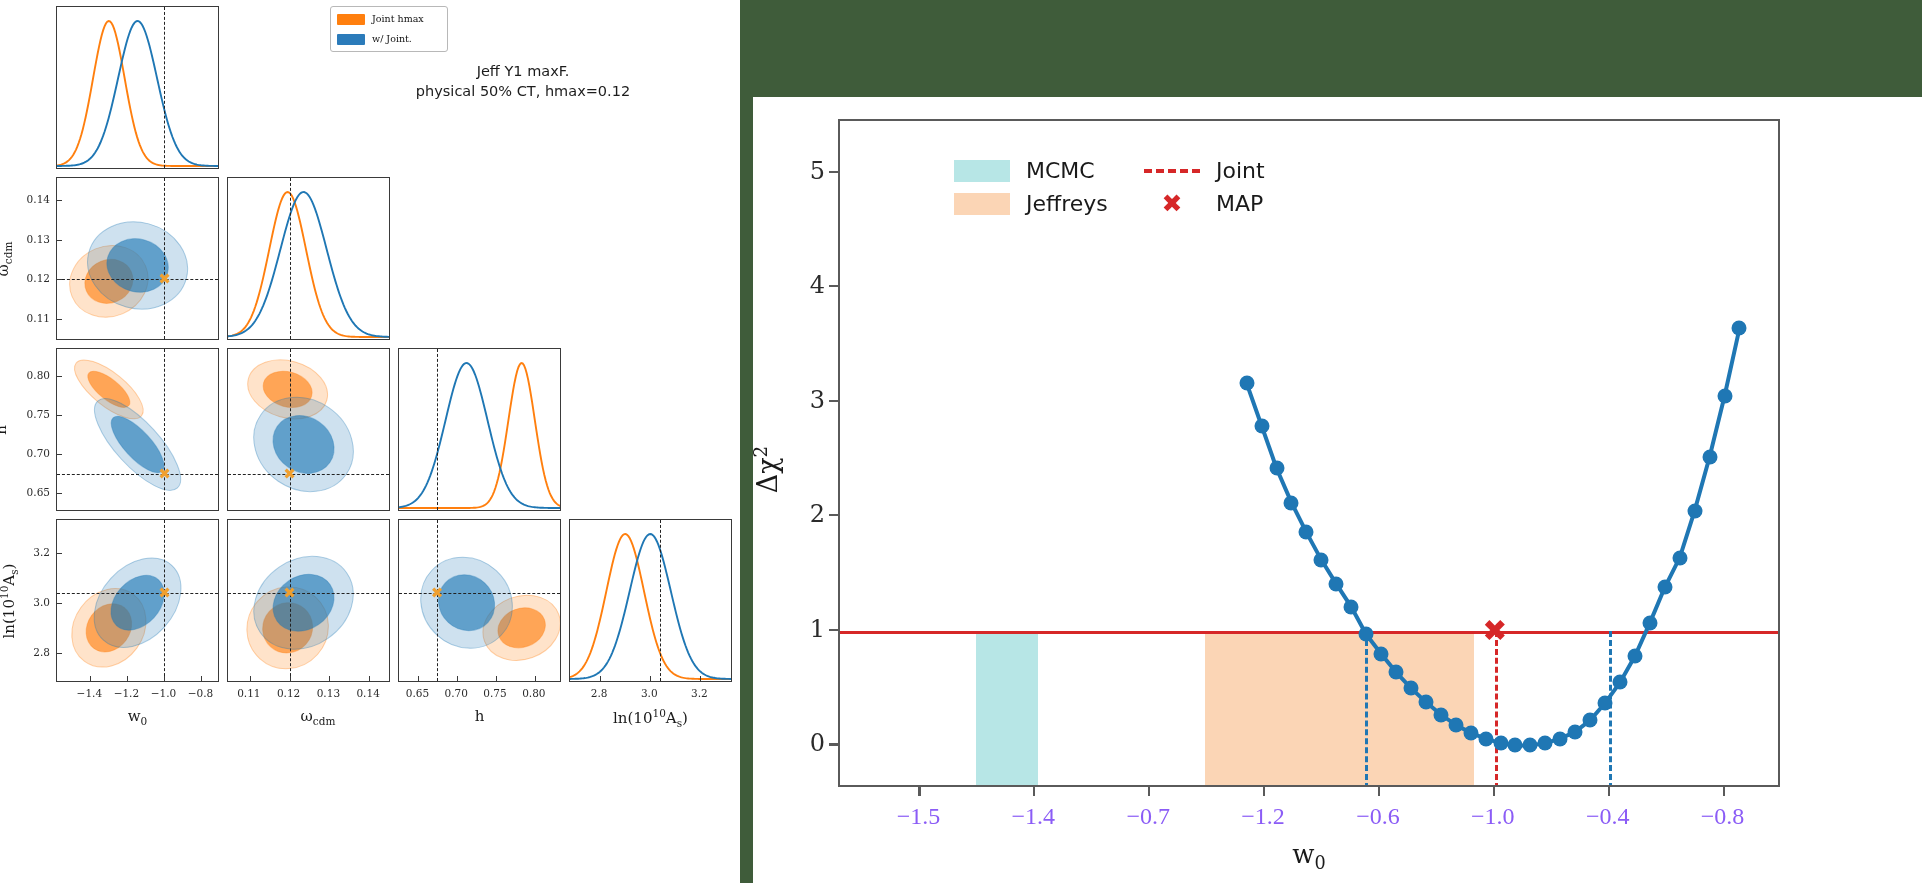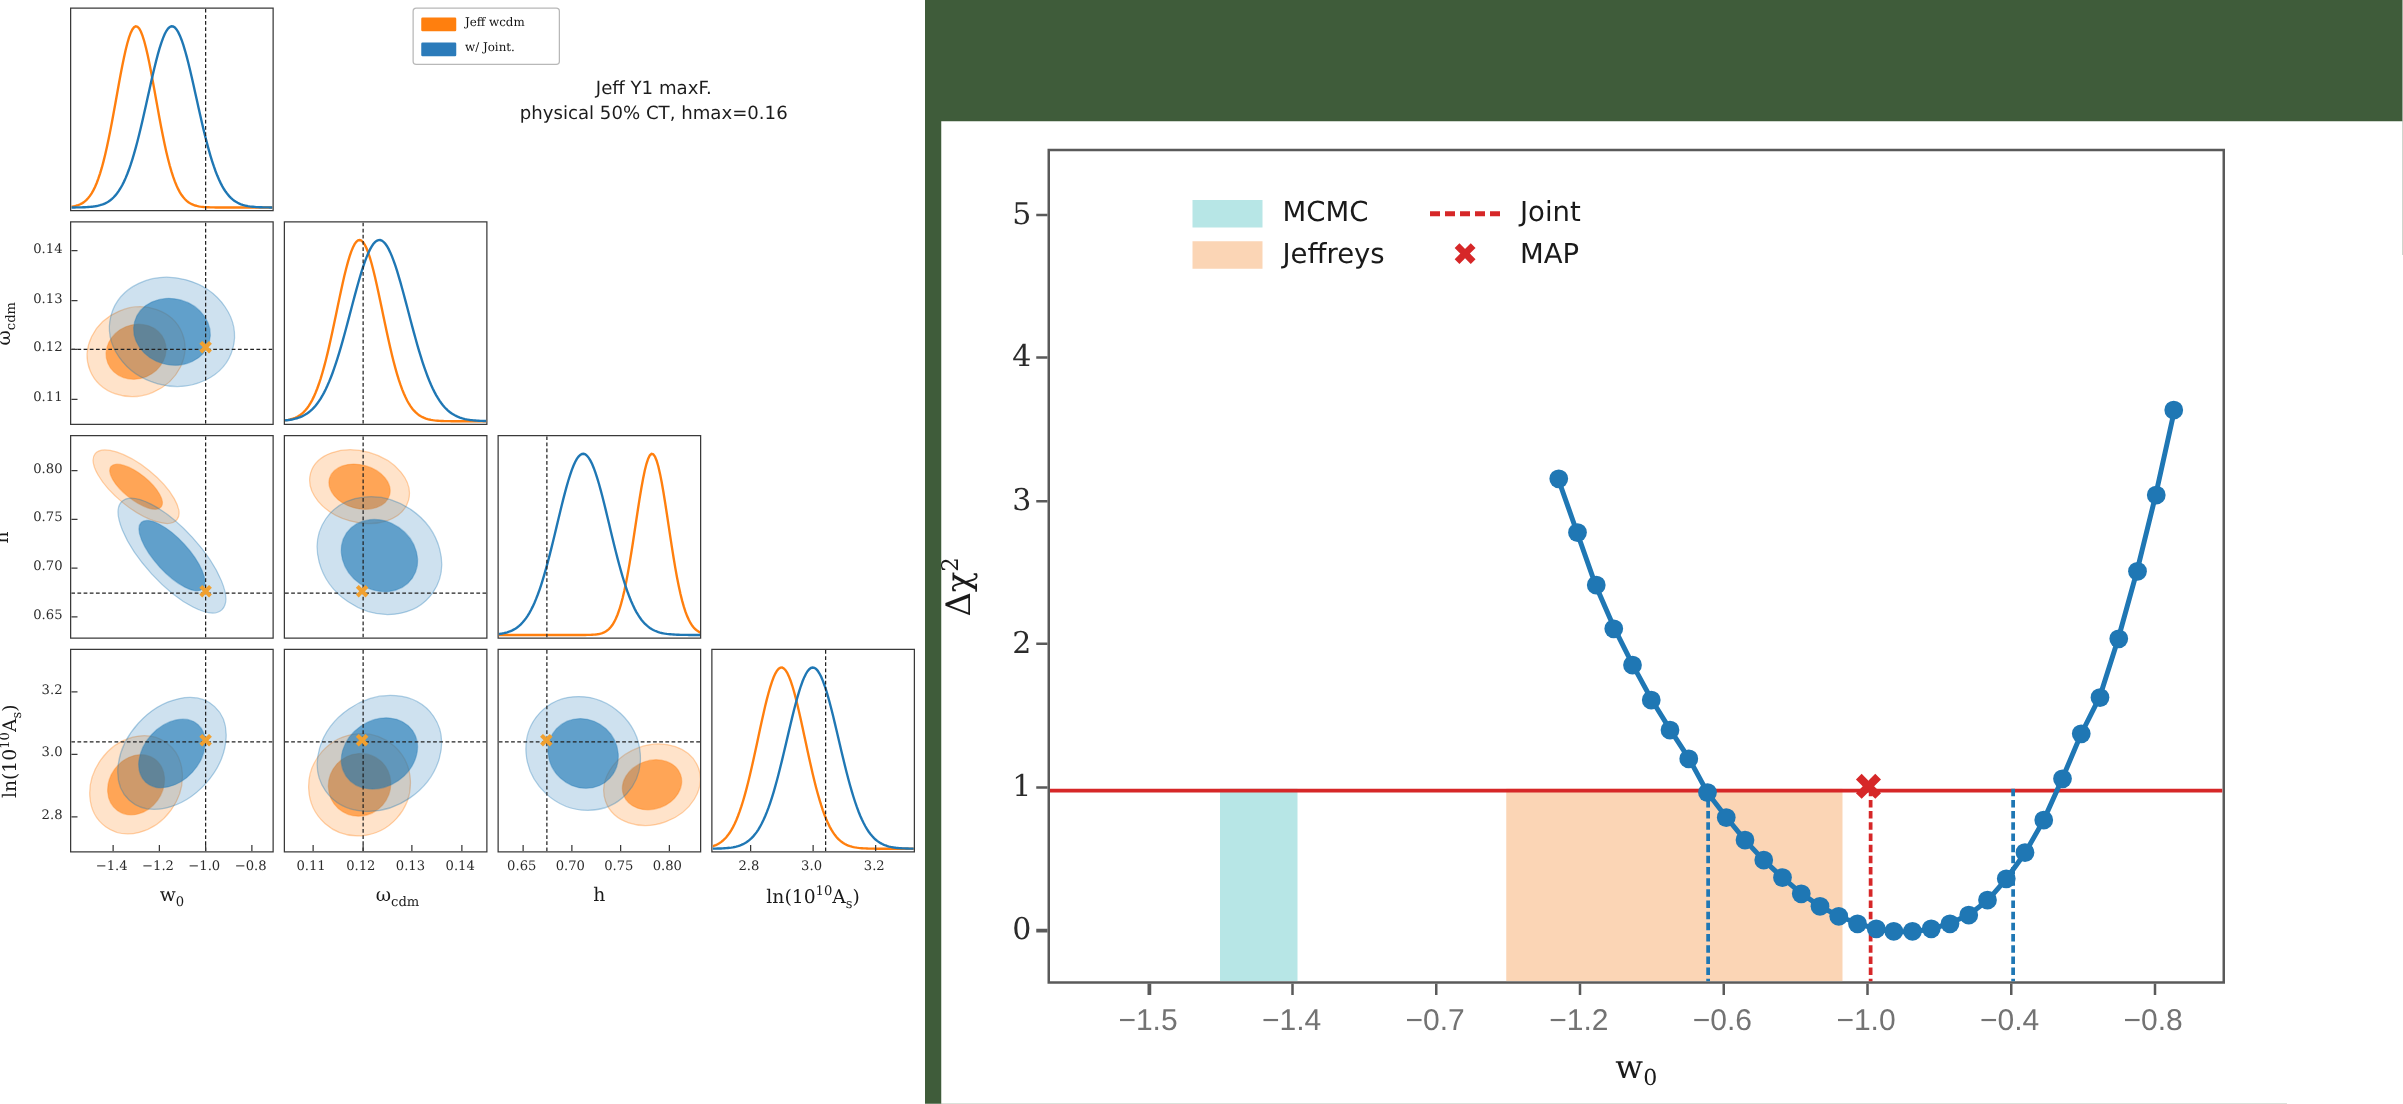--- a/index.html
+++ b/index.html
@@ -39,21 +39,21 @@
   #prof-axes{position:absolute;left:85px;top:22px;width:942px;height:668px;
              border:2.5px solid #5a5a5a;box-sizing:border-box;background:#fff;overflow:hidden;}
   .band{position:absolute;top:0;bottom:0;}
   .vdash{position:absolute;width:0;border-left:3px dashed #1f77b4;}
   .vdash-red{position:absolute;width:0;border-left:3px dashed #d62728;}
   .hline{position:absolute;left:0;right:0;height:0;border-top:3px solid #d62728;}
   .pt{position:absolute;width:15px;height:15px;border-radius:50%;background:#1f77b4;
       transform:translate(-50%,-50%);}
   .ptick{position:absolute;background:#5a5a5a;width:2.2px;height:9px;}
   .ptick-y{position:absolute;background:#5a5a5a;height:2.2px;width:9px;}
-  .plab-x{position:absolute;font-family:Liberation Sans, sans-serif;font-size:24px;color:#737373;
+  .plab-x{position:absolute;font-family:Liberation Serif, serif;font-size:24px;color:#8b5cf6;
           transform:translateX(-50%);white-space:nowrap;}
   .plab-y{position:absolute;font-family:"DejaVu Serif",serif;font-size:24px;color:#2b2b2b;
           transform:translateY(-50%);text-align:right;white-space:nowrap;}
   #prof-xlabel{position:absolute;left:85px;width:942px;top:742px;text-align:center;
                font-family:"DejaVu Serif",serif;font-size:26px;color:#1a1a1a;}
   #prof-ylabel{position:absolute;left:-10px;top:356px;font-family:"DejaVu Serif",serif;
                font-size:27px;color:#1a1a1a;transform:rotate(-90deg);transform-origin:50% 50%;
                white-space:nowrap;}
   #prof-legend{position:absolute;left:104px;top:26px;width:380px;height:80px;background:#fff;
                box-sizing:border-box;padding:7px 10px;display:flex;flex-direction:column;
@@ -74,31 +74,31 @@
 </head>
 <body>
 
 <div id="root">
 
   <div id="corner">
 
     <div id="corner-legend">
       <div class="clg-row">
         <span class="clg-sw" style="background:#ff7f0e"></span>
-        <span class="clg-tx">Jeff wcdm</span>
+        <span class="clg-tx">Joint hmax</span>
       </div>
       <div class="clg-row">
         <span class="clg-sw" style="background:#2b7bba"></span>
         <span class="clg-tx">w/ Joint.</span>
       </div>
     </div>
 
     <div id="corner-title">
       <div>Jeff Y1 maxF.</div>
-      <div>physical 50% CT, hmax=0.16</div>
+      <div>physical 50% CT, hmax=0.12</div>
     </div>
 
     <div id="corner-cells">
         <div class="cell" style="left: 56px; top: 6px; width: 163px; height: 163px;">
           <svg width="163" height="163" style="position: absolute; left: 0px; top: 0px;">
             <polyline points="0,158.3616520664606 1.358333333333348,158.15498005993734 2.716666666666655,157.88969095612623 4.075000000000003,157.55193446472214 5.433333333333351,157.12543727535927 6.791666666666658,156.5913197238719 8.150000000000006,155.9279678560602 9.508333333333354,155.1109835998844 10.866666666666662,154.11323771573126 12.225000000000009,152.90505105707723 13.583333333333316,151.45452907063483 14.941666666666663,149.72807204671594 16.30000000000001,147.69107910596034 17.65833333333332,145.3088570861688 19.016666666666666,142.54773632293998 20.375000000000014,139.37638393069113 21.733333333333324,135.76729192744833 23.091666666666672,131.69840297531974 24.450000000000017,127.15482142126751 25.808333333333326,122.13054271242731 27.166666666666675,116.63012127134697 28.52499999999998,110.67018677303547 29.883333333333326,104.2807126776973 31.241666666666678,97.5059399286456 32.60000000000002,90.40486377597011 33.95833333333333,83.05120323883425 35.316666666666684,75.53279083883145 36.67499999999999,67.95034448485877 38.03333333333333,60.4156127962282 39.39166666666668,53.04891823340894 40.74999999999999,45.97615724088581 42.108333333333334,39.32535094601586 43.46666666666665,33.22287138840552 44.824999999999996,27.789494387169157 46.183333333333344,23.136448825585973 47.541666666666686,19.361641603886426 48.9,16.546236634838834 50.25833333333335,14.751754608328838 51.61666666666665,14.017838195244224 52.975,14.360796053593646 54.33333333333335,15.773000317821783 55.69166666666665,18.22316865747905 57.050000000000004,21.65751633956205 58.40833333333331,26.001719041700625 59.76666666666665,31.16358638479103 61.12500000000001,37.03631191314682 62.483333333333356,43.50213965630782 63.841666666666654,50.43627188912298 65.20000000000002,57.710837921872454 66.55833333333331,65.19874955766883 67.91666666666666,72.77728435417299 69.275,80.33126147859275 70.63333333333331,87.75570471802047 71.99166666666666,94.95792077103194 73.34999999999998,101.85895587389228 74.70833333333331,108.39442777729278 76.06666666666666,114.51476102938071 77.42500000000001,120.18487978469727 78.78333333333333,125.38343278531327 80.14166666666667,130.10163911870438 81.49999999999999,134.34185073490076 82.85833333333333,138.115928858627 84.21666666666667,141.4435270985967 85.57499999999999,144.35036525133944 86.93333333333334,146.86656569967178 88.29166666666669,149.02511014680215 89.64999999999999,150.8604593890506 91.00833333333334,152.40736396812812 92.36666666666669,153.6998797272201 93.725,154.77059017459328 95.08333333333334,155.65002755654882 96.44166666666665,156.36627686249741 97.8,156.9447416403776 99.15833333333335,157.40804734574886 100.5166666666667,157.7760567228186 101.87500000000004,158.065972087729 103.23333333333335,158.2925009873185 104.59166666666665,158.46806417384158 105.95,158.6030278273966 107.30833333333335,158.70594517707784 108.66666666666666,158.78379587817713 110.025,158.84221451411807 111.38333333333334,158.88570228360348 112.74166666666666,158.91781823291444 114.10000000000001,158.94134827132532 115.45833333333334,158.95845166944636 116.81666666666666,158.97078581606795 118.17500000000001,158.97961074487472 119.53333333333335,158.98587539274607 120.89166666666665,158.9902877730733 122.25000000000001,158.99337129516047 123.60833333333335,158.99550938356683 124.96666666666665,158.99698039134827 126.32500000000002,158.99798459291694 127.68333333333334,158.99866481230944 129.04166666666666,158.99912201058748 130.40000000000003,158.99942693529954 131.75833333333333,158.99962873376293 133.11666666666667,158.9997612547858 134.475,158.99984761180926 135.83333333333334,158.9999034537587 137.19166666666666,158.9999392862793 138.54999999999998,158.99996210292022 139.90833333333333,158.999976520326 141.26666666666665,158.99998556071128 142.62499999999997,158.9999911861236 143.98333333333332,158.99999465982447 145.34166666666667,158.99999678847334 146.7,158.99999808294336 148.05833333333334,158.99999886413744 149.41666666666666,158.99999933198833 150.77499999999998,158.9999996100493 152.13333333333333,158.99999977405497 153.49166666666667,158.99999987005387 154.85,158.99999992581925 156.20833333333334,158.99999995796736 157.56666666666666,158.9999999763599 158.92499999999998,158.99999998680286 160.28333333333333,158.99999999268732 161.64166666666668,158.999999995978 163,158.99999999780428" fill="none" stroke="#ff7f0e" stroke-width="1.9"></polyline>
             <polyline points="0,158.97280980668666 1.358333333333348,158.9637746239001 2.716666666666655,158.9519719329777 4.075000000000003,158.93663361816454 5.433333333333351,158.91680364314487 6.791666666666658,158.89129955919975 8.150000000000006,158.85866819729392 9.508333333333354,158.8171352111699 10.866666666666662,158.7645482751954 12.225000000000009,158.69831392783357 13.583333333333316,158.61532829510148 14.941666666666663,158.51190223281387 16.30000000000001,158.38368179432047 17.65833333333332,158.22556536161227 19.016666666666666,158.03161926834085 20.375000000000014,157.79499428542894 21.733333333333324,157.50784592054765 23.091666666666672,157.161262083307 24.450000000000017,156.74520226425201 25.808333333333326,156.2484529375508 27.166666666666675,155.65860438901973 28.52499999999998,154.9620545525931 29.883333333333326,154.1440456658773 31.241666666666678,153.18873958382457 32.60000000000002,152.07933737434118 33.95833333333333,150.7982483198527 35.316666666666684,149.32731263015646 36.67499999999999,147.64808100999727 38.03333333333333,145.74215270880353 39.39166666666668,143.59157181566513 40.74999999999999,141.17927937507085 42.108333333333334,138.48961643479154 43.46666666666665,135.50887046579464 44.824999999999996,132.22585480681016 46.183333333333344,128.63250799559975 47.541666666666686,124.72449718523418 48.9,120.50180744990286 50.25833333333335,115.96929681079175 51.61666666666665,111.13719540740479 52.975,106.02152654296981 54.33333333333335,100.64442746538009 55.69166666666665,95.03434880086411 57.050000000000004,89.2261135934365 58.40833333333331,83.26081993269364 59.76666666666665,77.18557514008984 61.12500000000001,71.05305434166814 62.483333333333356,64.92088184298635 63.841666666666654,58.85083984985131 65.20000000000002,52.90791551317443 66.55833333333331,47.15920375051574 67.91666666666666,41.67268952143442 69.275,36.51593891181331 70.63333333333331,31.754733225214608 71.99166666666666,27.451684022978725 73.34999999999998,23.6648694754044 74.70833333333331,20.446533314782727 76.06666666666666,17.841887014480477 77.42500000000001,15.888053528465974 78.78333333333333,14.613187063351063 80.14166666666667,14.035798049441667 81.49999999999999,14.164305931417573 82.85833333333333,14.996834880404464 84.21666666666667,16.52125935573133 85.57499999999999,18.715497969582685 86.93333333333334,21.54804570007883 88.29166666666669,24.97872652348164 89.64999999999999,28.95964133670398 91.00833333333334,33.436279918651366 92.36666666666669,38.3487608783976 93.725,43.63316023682212 95.08333333333334,49.22288758712206 96.44166666666665,55.05006870035683 97.8,61.04689492884587 99.15833333333335,67.14690268468418 100.5166666666667,73.28615044236491 101.87500000000004,79.40426589327583 103.23333333333335,85.4453417907896 104.59166666666665,91.35866537429554 105.95,97.09927275298888 107.30833333333335,102.62832598273275 108.66666666666666,107.9133165256529 110.025,112.92810412392438 111.38333333333334,117.6528046740864 112.74166666666666,122.0735443347935 114.10000000000001,126.18209977052598 115.45833333333334,129.9754461092381 116.81666666666666,133.45523490336106 118.17500000000001,136.62722420227263 119.53333333333335,139.5006818748222 120.89166666666665,142.08778169164884 122.25000000000001,144.40300953292984 123.60833333333335,146.4625945781115 124.96666666666665,148.28397760831558 126.32500000000002,149.88532574853215 127.68333333333334,151.2851002195763 129.04166666666666,152.50168106425227 130.40000000000003,153.55305044179772 131.75833333333333,154.45653401041545 133.11666666666667,155.22859817818326 134.475,155.88469961567478 135.83333333333334,156.43918238856938 137.19166666666666,156.90521736921337 138.54999999999998,157.29477819417423 139.90833333333333,157.61864791318496 141.26666666666665,157.88645058092465 142.62499999999997,158.10670233178047 143.98333333333332,158.2868769042117 145.34166666666667,158.43348110299618 146.7,158.55213626580567 148.05833333333334,158.64766240155646 149.41666666666666,158.72416226379286 150.77499999999998,158.78510319081266 152.13333333333333,158.83339506889283 153.49166666666667,158.87146324469492 154.85,158.9013156213267 156.20833333333334,158.9246035172279 157.56666666666666,158.94267614890538 158.92499999999998,158.95662882092697 160.28333333333333,158.96734507462335 161.64166666666668,158.97553316689783 163,158.9817573292282" fill="none" stroke="#1f77b4" stroke-width="1.9"></polyline>
           </svg>
           <div class="truthline-v" style="left: 107.432px;"></div>
         </div>

